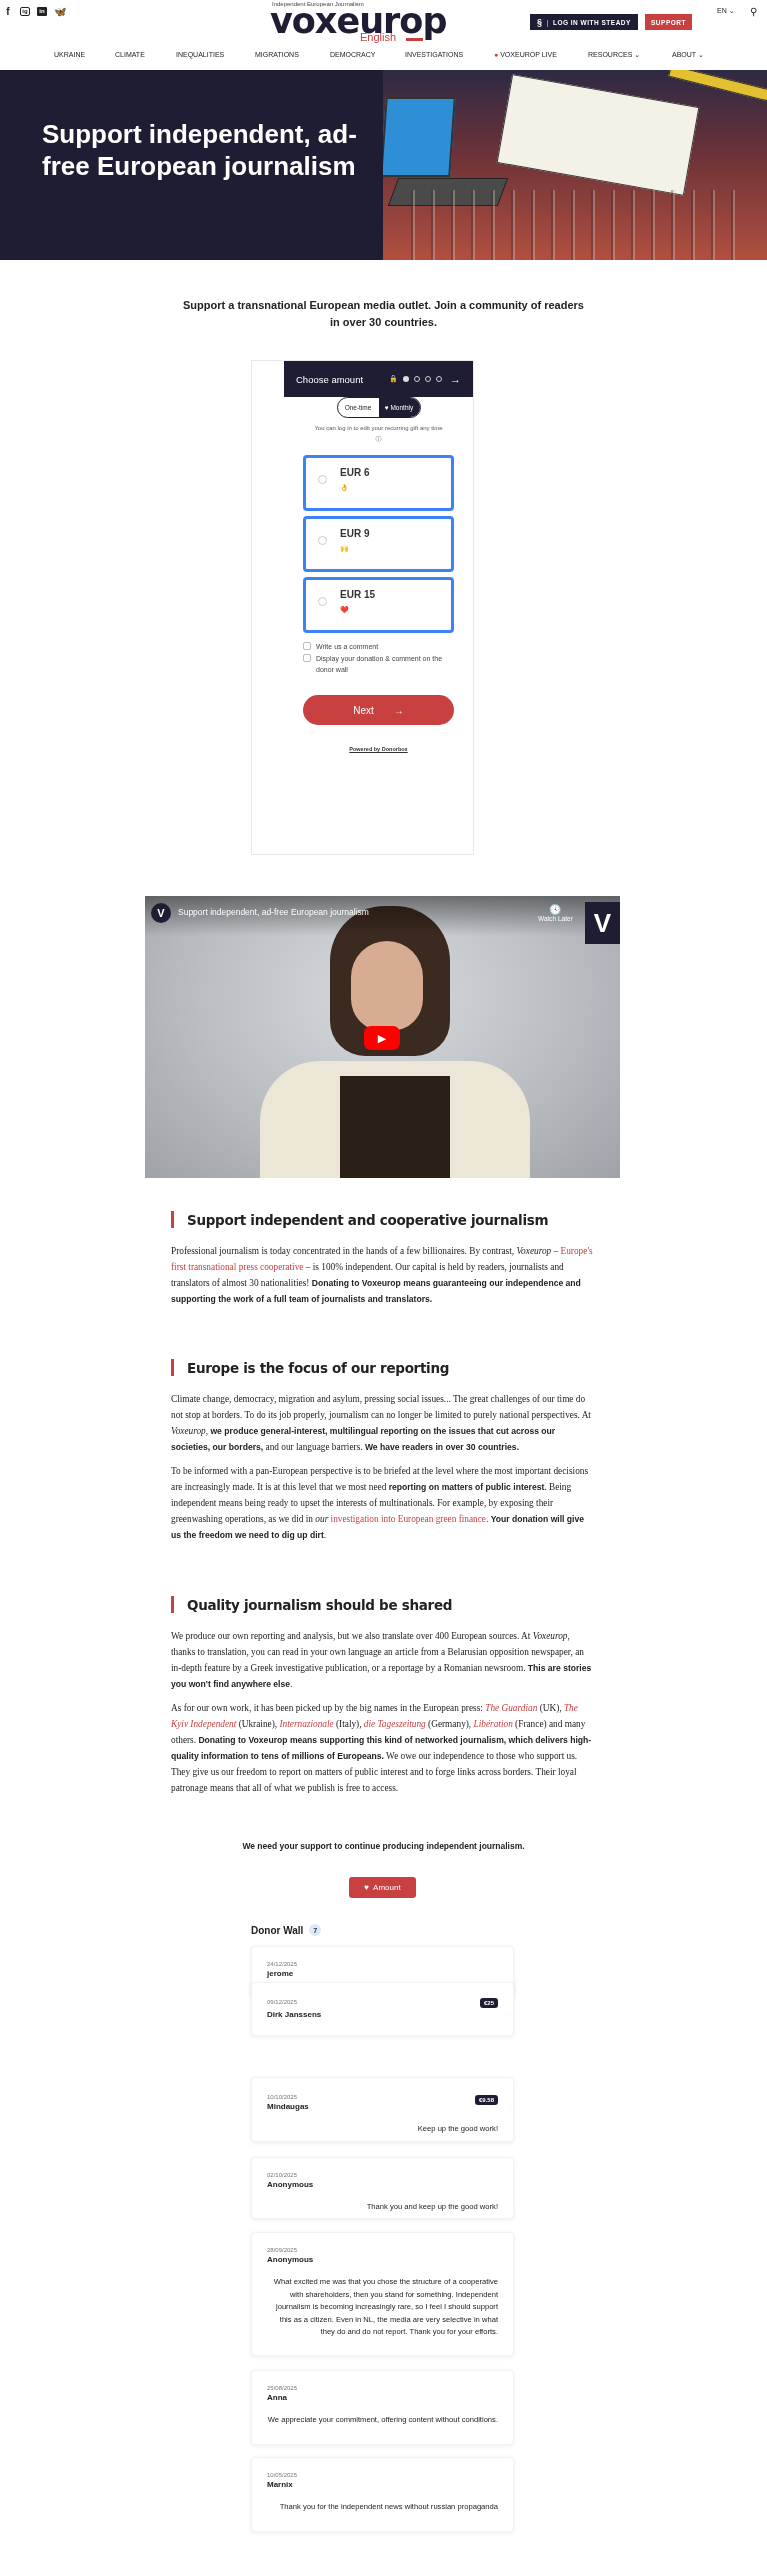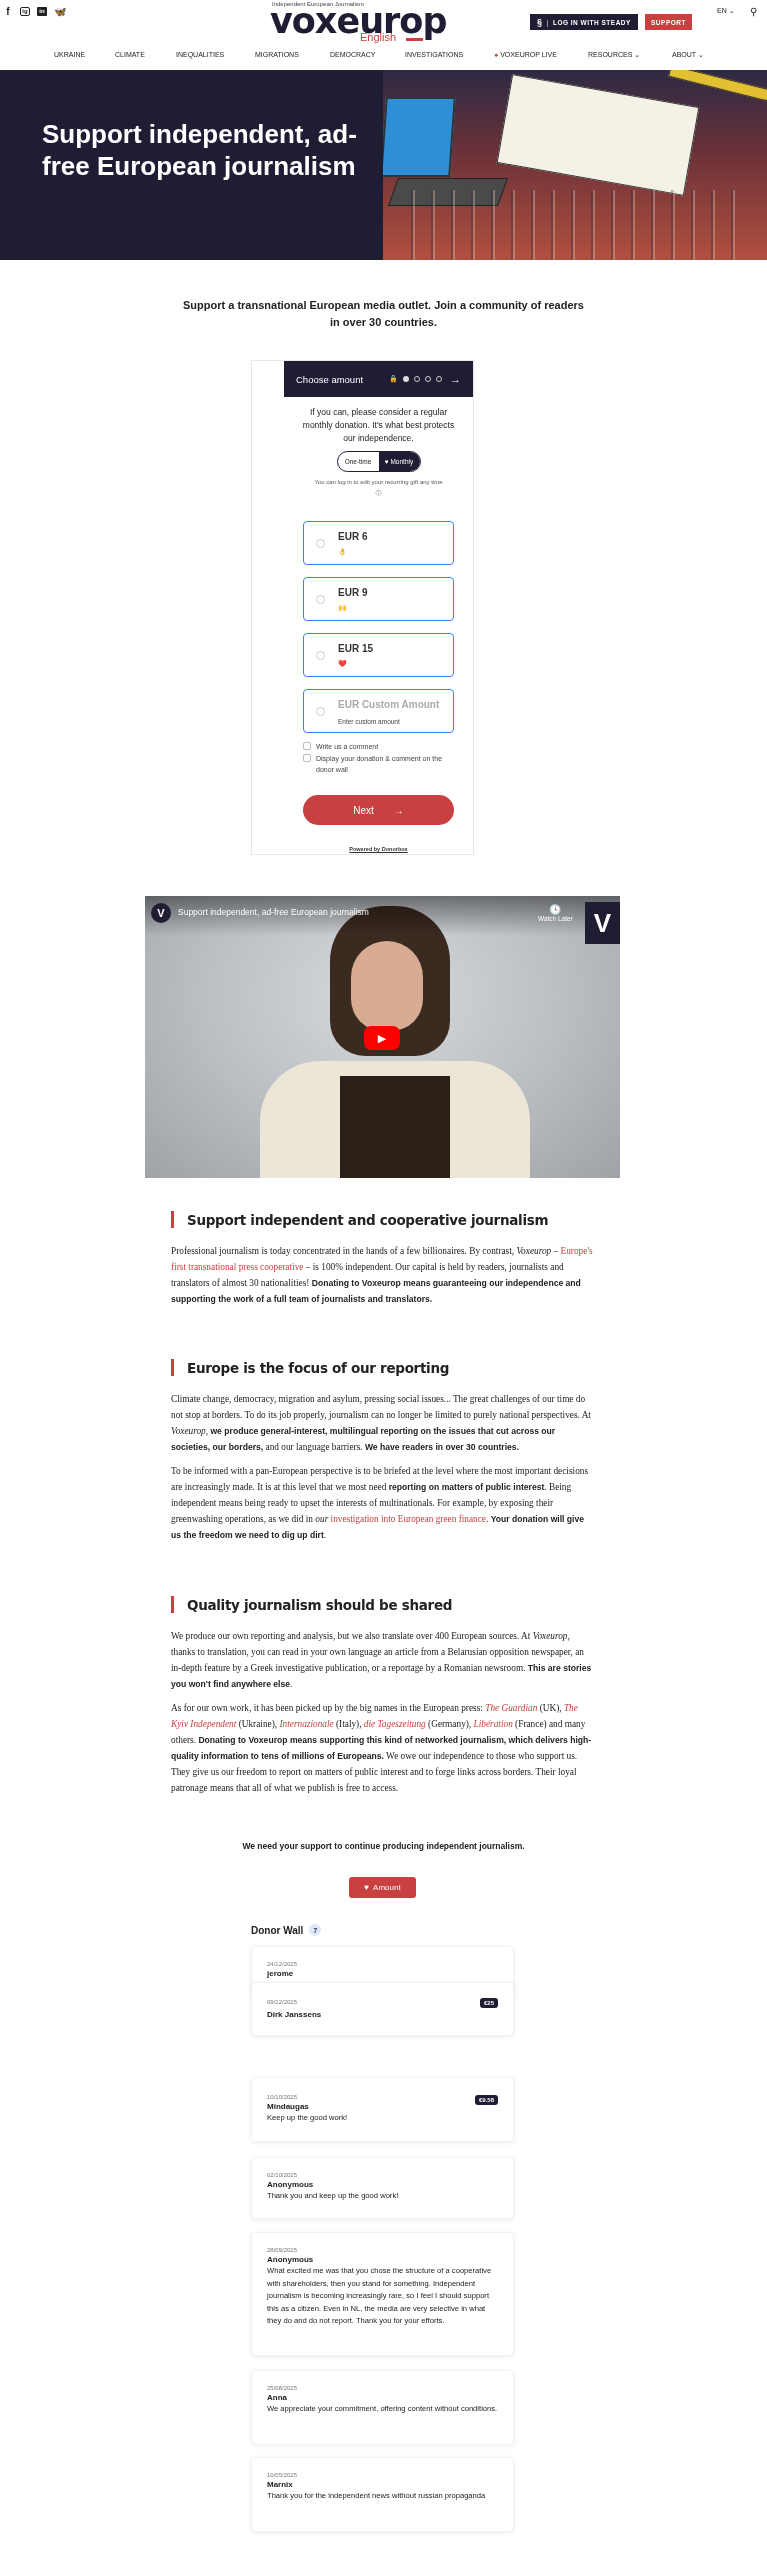--- a/index.html
+++ b/index.html
@@ -42,21 +42,21 @@
   .w-head .title { flex: 1; }
   .w-head .steps { display: flex; gap: 5px; align-items: center; font-size: 7px; }
   .w-head .dotf { width: 6px; height: 6px; border-radius: 50%; background: #ddd; }
   .w-head .doto { width: 6px; height: 6px; border-radius: 50%; border: 1px solid #ccc; }
   .w-head .arrow { margin-left: 8px; font-size: 11px; }
   .w-msg { text-align: center; font-size: 8.5px; line-height: 13px; color: #222; padding: 9px 18px 6px; }
   .toggle { margin: 0 auto; width: 84px; height: 21px; border: 1px solid #1e1d33; border-radius: 11px; display: flex; overflow: hidden; font-size: 6.5px; }
   .toggle .opt { flex: 1; display: flex; align-items: center; justify-content: center; }
   .toggle .active { background: #1e1d33; color: #fff; }
   .w-note { text-align: center; font-size: 6px; color: #555; line-height: 11px; padding: 5px 30px 10px; }
-  .amount { margin: 12px 19px 5px; height: 44px; border: 1px solid #3b82f6; border-radius: 4px; position: relative; }
+  .amount { margin: 0 19px 5px; height: 56px; border: 3px solid #3b82f6; border-radius: 4px; position: relative; }
   .amount .radio { position: absolute; left: 12px; top: 17px; width: 9px; height: 9px; border-radius: 50%; border: 1px solid #ccc; }
   .amount .lbl { position: absolute; left: 34px; top: 9px; font-size: 10px; font-weight: bold; color: #333; }
   .amount .emo { position: absolute; left: 34px; top: 26px; font-size: 7px; }
   .amount .lbl.muted { color: #aaa; }
   .amount .sub { position: absolute; left: 34px; top: 28px; font-size: 6.5px; color: #444; }
   .checks { margin: 8px 19px 0; font-size: 7px; color: #444; line-height: 11px; }
   .check { display: flex; gap: 5px; align-items: flex-start; margin-bottom: 1px; }
   .check .box { width: 8px; height: 8px; border: 1px solid #bbb; border-radius: 2px; flex: none; margin-top: 1px; }
   .next-btn { margin: 20px 19px 0; height: 30px; background: #c94040; border-radius: 15px; color: #fff; font-size: 10px; display: flex; align-items: center; justify-content: center; gap: 20px; }
   .powered { text-align: center; font-size: 5.5px; color: #333; text-decoration: underline; margin-top: 21px; font-weight: bold; }
@@ -88,21 +88,21 @@
   .p i { font-style: italic; }
 
   .need { position: absolute; top: 1841px; left: 0; width: 767px; text-align: center; font-size: 8.5px; font-weight: bold; color: #222; }
   .donate-btn { position: absolute; top: 1877px; left: 349px; width: 67px; height: 21px; background: #c94040; border-radius: 3px; color: #fff; font-size: 8px; display: flex; align-items: center; justify-content: center; gap: 4px; }
   .wall-title { position: absolute; top: 1924px; left: 251px; font-size: 10px; font-weight: bold; color: #222; display: flex; gap: 6px; align-items: center; }
   .wall-count { width: 12px; height: 12px; border-radius: 50%; background: #dce9f7; color: #1e1d33; font-size: 6.5px; display: flex; align-items: center; justify-content: center; }
 
   .donor { position: absolute; left: 251px; width: 263px; background: #fff; border-radius: 4px; box-shadow: 0 1px 4px rgba(0,0,0,0.08); border: 1px solid #f2f2f2; padding: 14px 15px; }
   .donor .date { font-size: 6px; color: #777; }
   .donor .name { font-size: 8px; font-weight: bold; color: #222; margin-top: 2px; }
-  .donor .msg { font-size: 7.6px; color: #222; line-height: 12.5px; margin-top: 1px; }
+  .donor .msg { font-size: 7.6px; color: #222; line-height: 12.5px; margin-top: 12px; text-align: right; }
   .donor .badge { position: absolute; right: 15px; top: 15px; background: #1e1d33; color: #fff; font-size: 6px; font-weight: bold; padding: 2px 4px; border-radius: 3px; }
 </style>
 </head>
 <body>
 
 <div class="topbar">
   <div class="socials">
     <span>f</span>
     <span style="font-size:6px;border:1px solid #222;border-radius:2px;height:9px;line-height:7px;">ig</span>
     <span style="font-size:6px;background:#222;color:#fff;height:9px;line-height:9px;border-radius:1px;">in</span>
@@ -154,46 +154,40 @@
     <span class="title">Choose amount</span>
     <span class="steps">
       <span>🔒</span>
       <span class="dotf"></span>
       <span class="doto"></span>
       <span class="doto"></span>
       <span class="doto"></span>
     </span>
     <span class="arrow">→</span>
   </div>
-  <div class="w-msg">If you can, please consider a regular monthly donation. It's what best protects our independence.</div>
   <div class="toggle">
     <span class="opt">One-time</span>
     <span class="opt active">♥ Monthly</span>
   </div>
   <div class="w-note">You can log in to edit your recurring gift any time ⓘ</div>
 
   <div class="amount">
     <span class="radio"></span>
     <span class="lbl">EUR 6</span>
     <span class="emo">👌</span>
   </div>
   <div class="amount">
     <span class="radio"></span>
     <span class="lbl">EUR 9</span>
     <span class="emo">🙌</span>
   </div>
   <div class="amount">
     <span class="radio"></span>
     <span class="lbl">EUR 15</span>
     <span class="emo">❤️</span>
-  </div>
-  <div class="amount">
-    <span class="radio"></span>
-    <span class="lbl muted">EUR Custom Amount</span>
-    <span class="sub">Enter custom amount</span>
   </div>
 
   <div class="checks">
     <div class="check">
       <span class="box"></span>
       <span>Write us a comment</span>
     </div>
     <div class="check">
       <span class="box"></span>
       <span>Display your donation &amp; comment on the donor wall</span>

